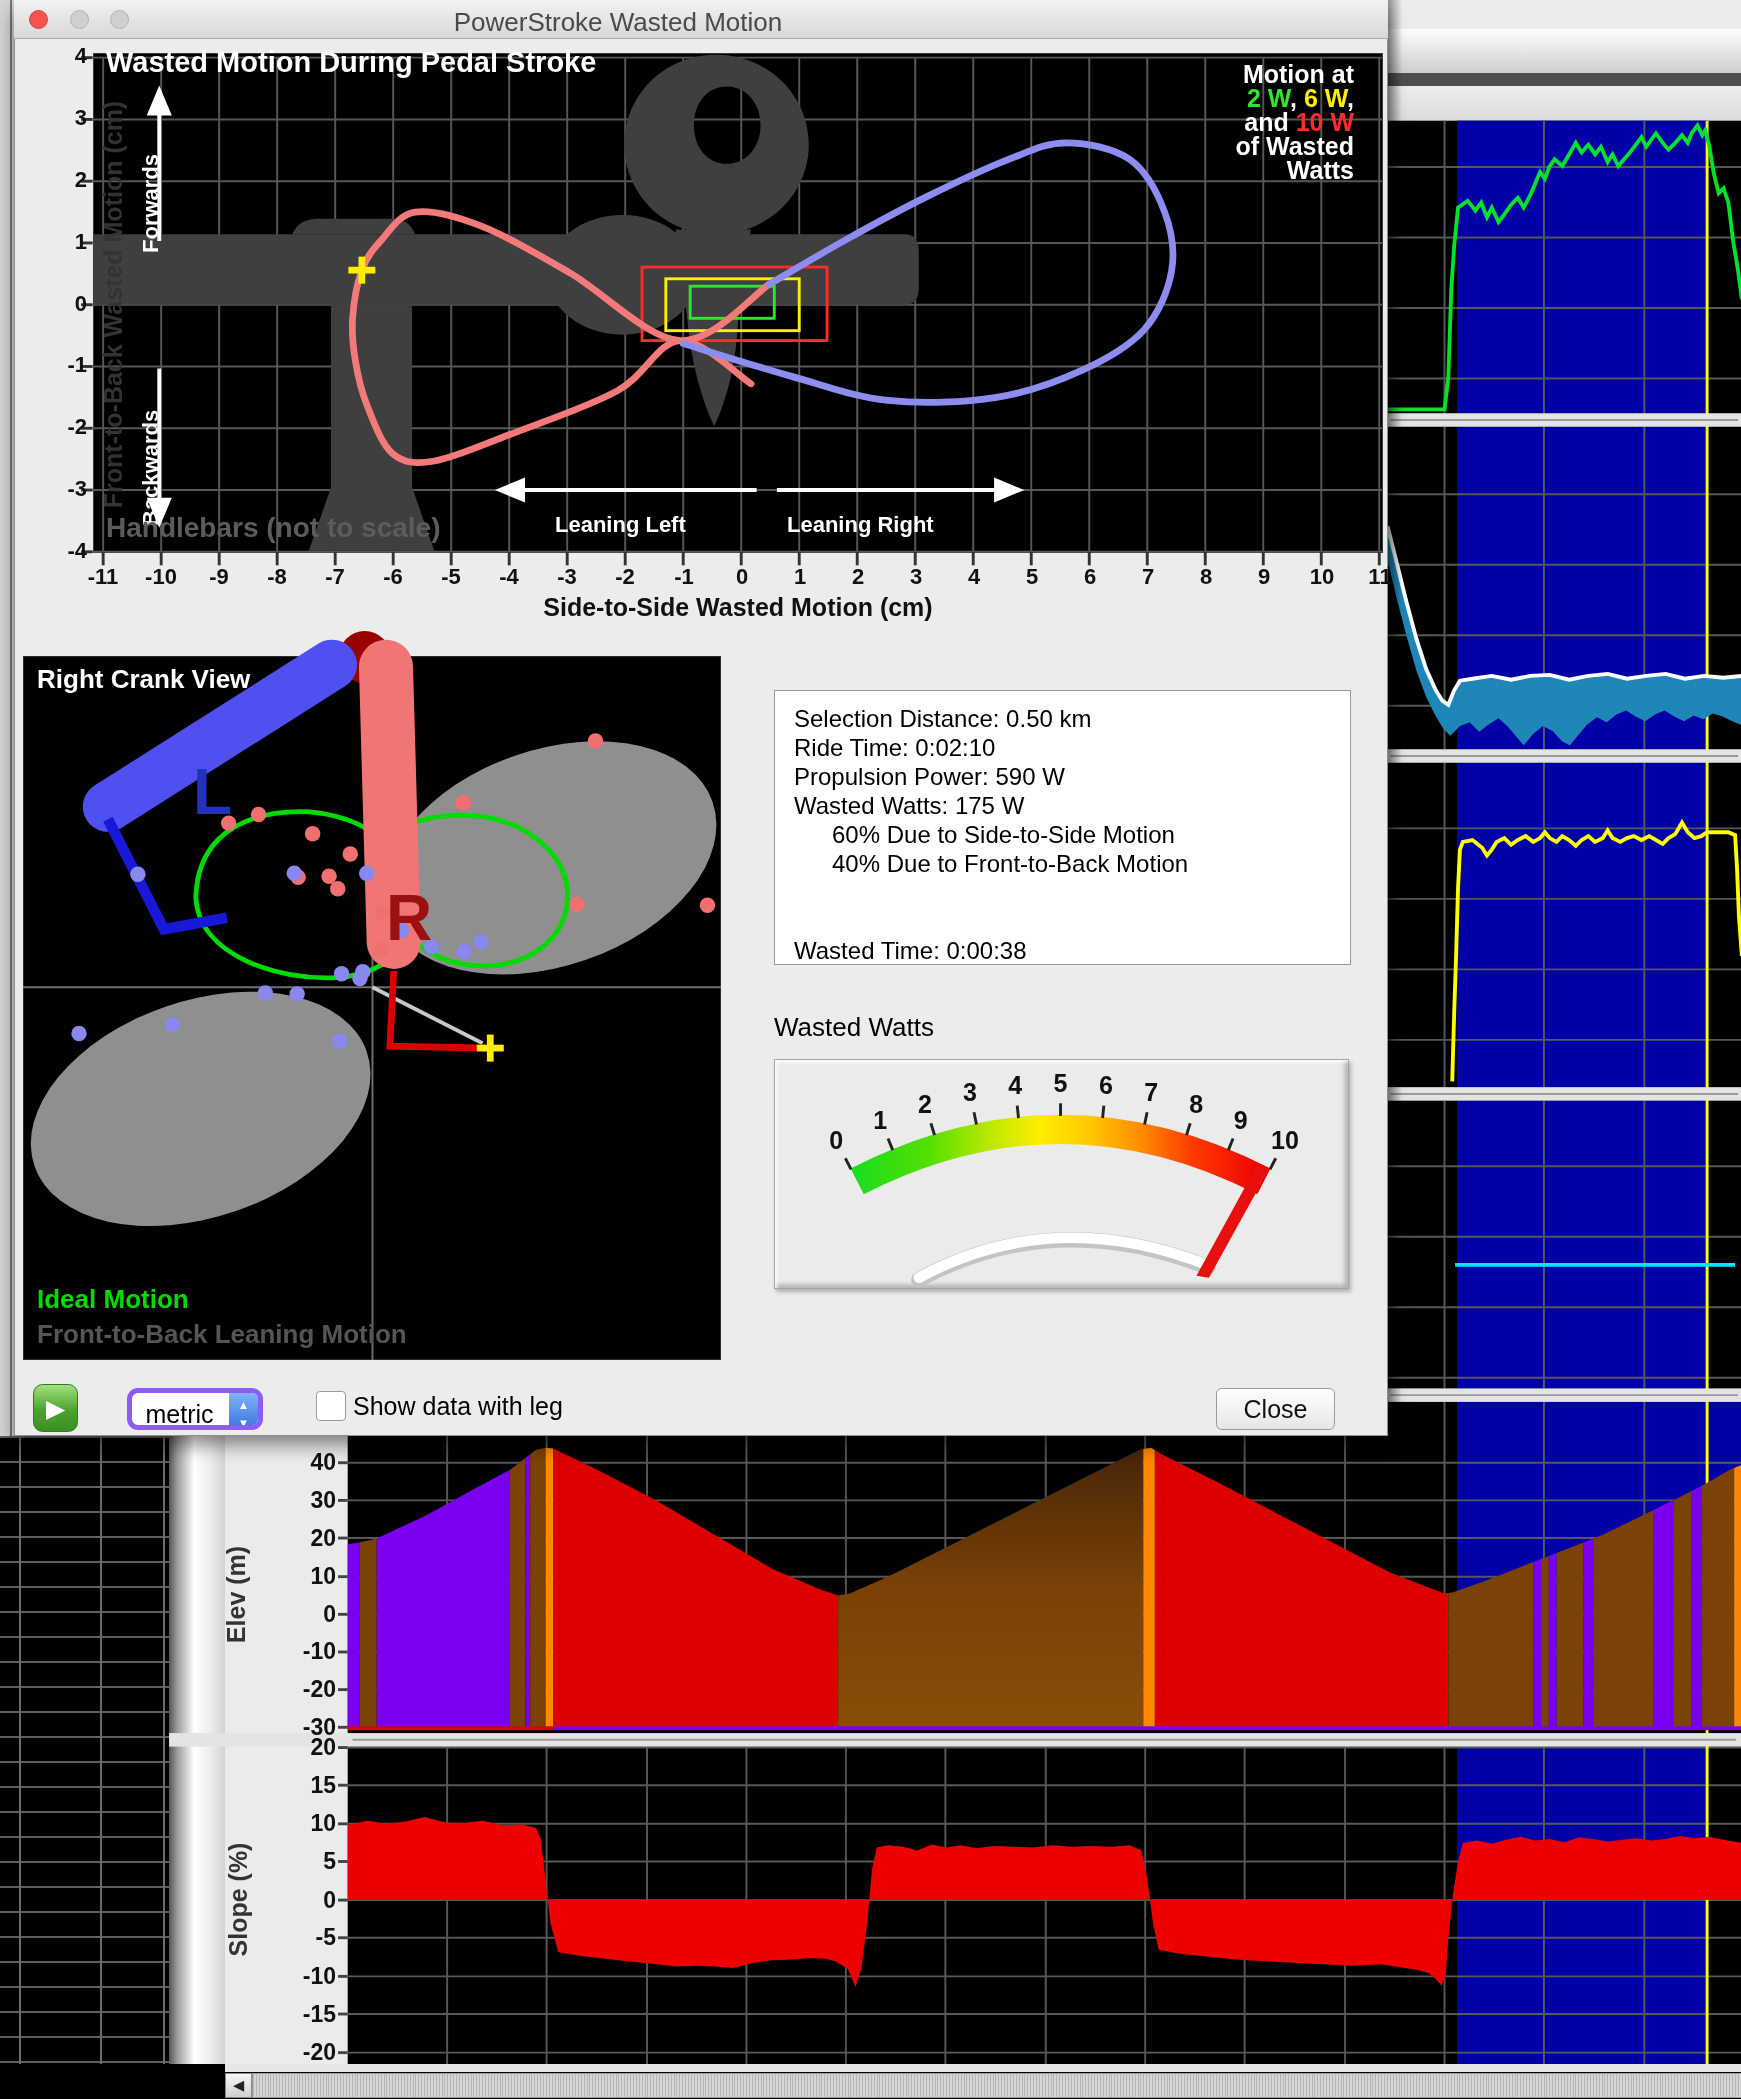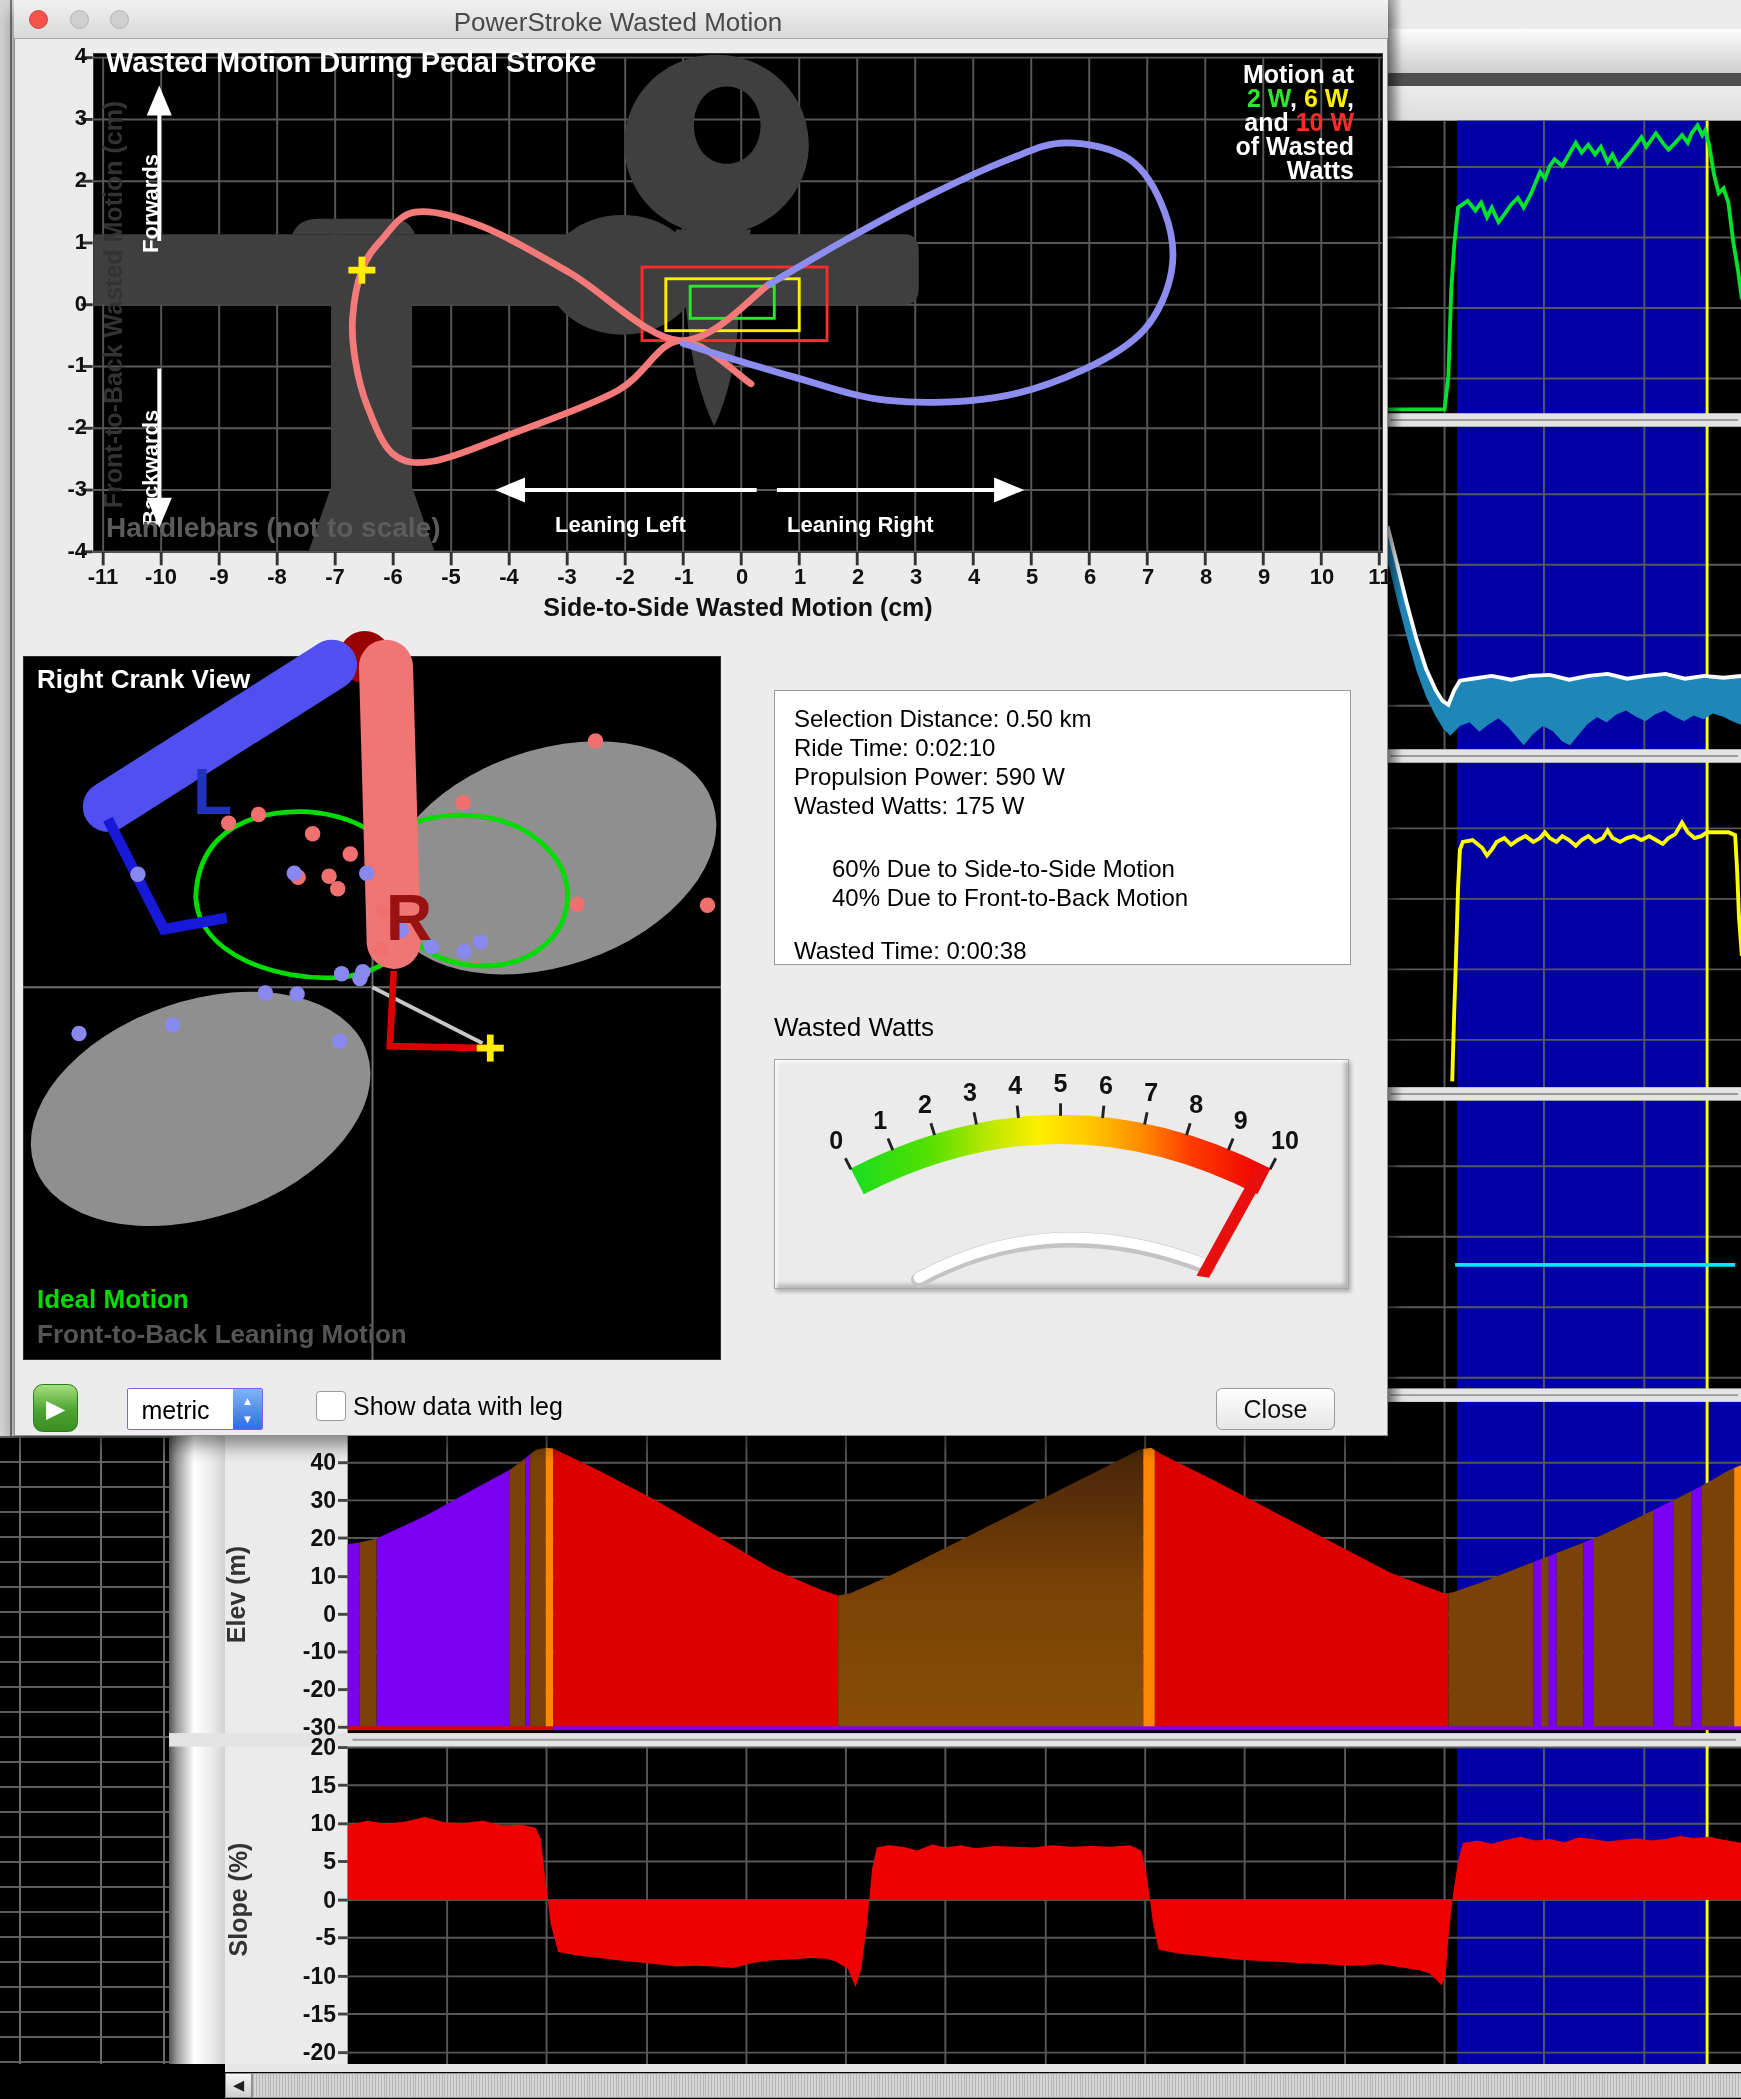--- a/index.html
+++ b/index.html
@@ -39,25 +39,25 @@
   #tl-close{left:29px;background:#f7534d;border:1px solid #d4423d;}
   #tl-min{left:70px;background:#cfcfcf;border:1px solid #b5b5b5;}
   #tl-zoom{left:110px;background:#cfcfcf;border:1px solid #b5b5b5;}
   #win-title{left:13.5px;top:6.8px;width:1209px;text-align:center;color:#4a4a4a;font-size:26px;}
   #topchart-bg{left:93px;top:53px;width:1290px;height:500px;background:#000;border:1px solid #3a3a3a;}
   #crank-bg{left:23px;top:656px;width:698px;height:704px;background:#000;border:1px solid #2a2a2a;}
   #info-panel{left:774px;top:690px;width:577px;height:275px;background:#fff;border:1.9px solid #9a9a9a;}
   #gauge-panel{left:774px;top:1059px;width:575px;height:230px;background:#ebebeb;border:1px solid #a5a5a5;
      box-shadow:inset 1.9px 1.9px 3.9px rgba(255,255,255,.95), inset -2.9px -2.9px 4.8px rgba(0,0,0,.28), 1.9px 2.9px 3.9px rgba(0,0,0,.25);}
   .info-line{left:794px;width:541px;font-size:24px;color:#000;}
-  .info-indent{left:832px;margin-top:34px;}
+  .info-indent{left:832px;}
   
   #play-btn{left:33px;top:1384px;width:45px;height:48px;border-radius:9.7px;border:1px solid #2a7a1f;
      background:linear-gradient(#a5e07f,#4ca32f 55%,#3a8f22);color:#fff;font-size:25px;line-height:46px;text-align:center;}
-  #unit-dd{left:127px;top:1388px;width:136px;height:42px;border:1px solid #8b5cf6;border-radius:2px;background:#fff;overflow:hidden;}
+  #unit-dd{left:127px;top:1388px;width:136px;height:42px;border:5px solid #8b5cf6;border-radius:11px;background:#fff;overflow:hidden;}
   #unit-label{left:13.5px;top:6.8px;font-size:25px;color:#000;}
   #unit-cap{position:absolute;right:0;top:0;width:29px;height:40px;background:linear-gradient(#7fb3f7,#2f6fe0);
      color:#fff;text-align:center;}
   #unit-cap span{display:block;font-size:11.6px;line-height:12.6px;margin-top:5.8px;}
   #show-leg-box{left:316px;top:1391px;width:30px;height:30px;background:#fff;border:1px solid #9a9a9a;border-radius:3.9px;}
   #show-leg-label{left:353px;top:1392px;font-size:25px;color:#000;}
   #close-btn{left:1216px;top:1388px;width:119px;height:42px;border:1px solid #9a9a9a;border-radius:5.8px;
      background:linear-gradient(#ffffff,#e6e6e6);color:#111;font-size:25px;line-height:40px;text-align:center;}
   
   .white{color:#fff;}

